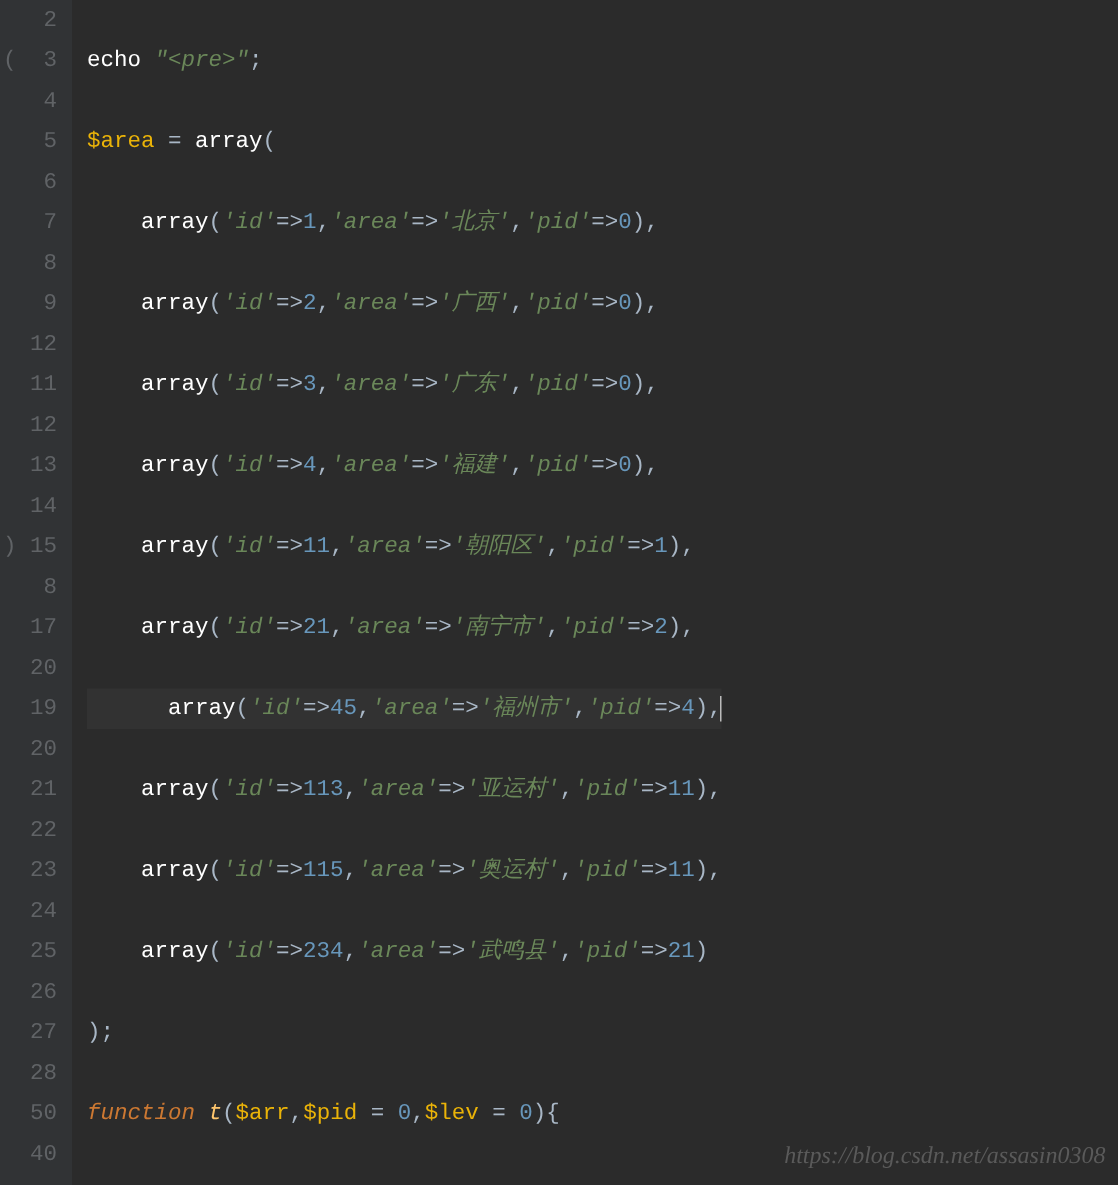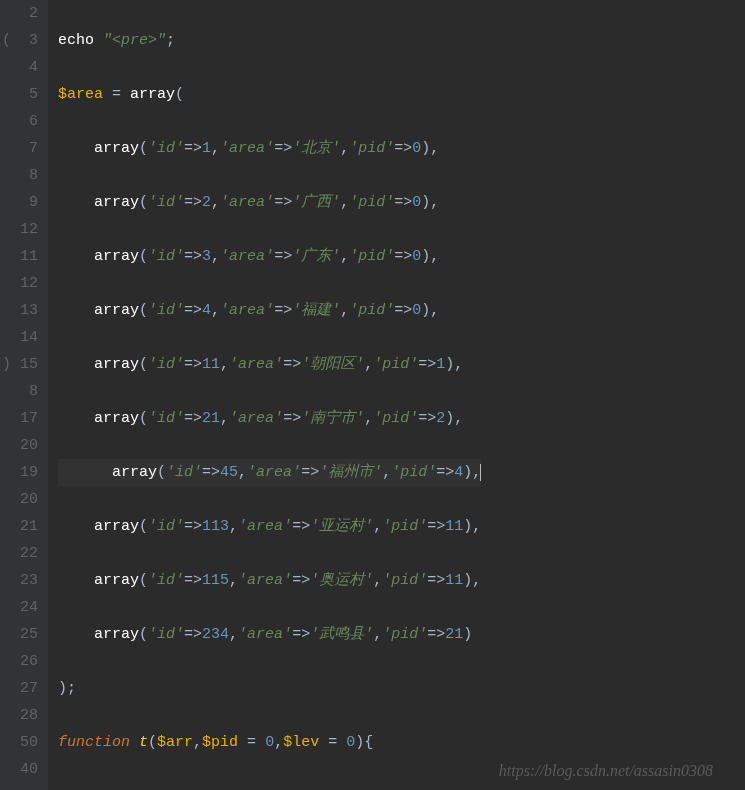--- a/index.html
+++ b/index.html
@@ -34,21 +34,21 @@
     .kw { color: #ffffff; }
     .str { color: #6a8759; font-style: italic; }
     .num { color: #6897bb; }
     .var { color: #eab308; }
     .fnname { color: #ffc66d; font-style: italic; }
     .funckw { color: #cc7832; font-style: italic; }
     .cursor { border-left: 1px solid #bbbbbb; margin-left: -1px; }
     .watermark {
       position: absolute;
       bottom: 6px;
-      right: 32px;
+      right: 8px;
       color: #5a5a5a;
       font-family: serif;
       font-style: italic;
       font-size: 16px;
     }
   </style>
 </head>
 <body>
 
 <div class="editor">

